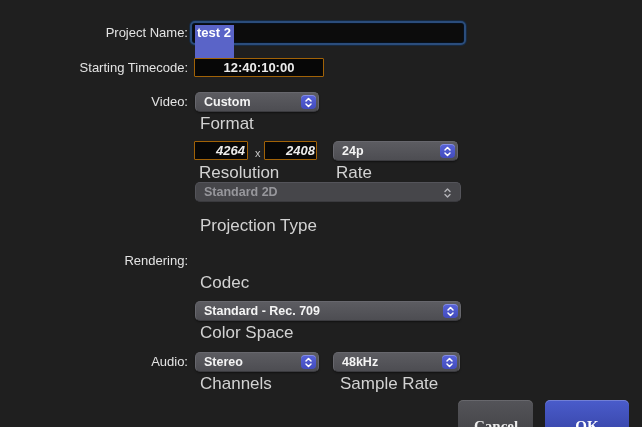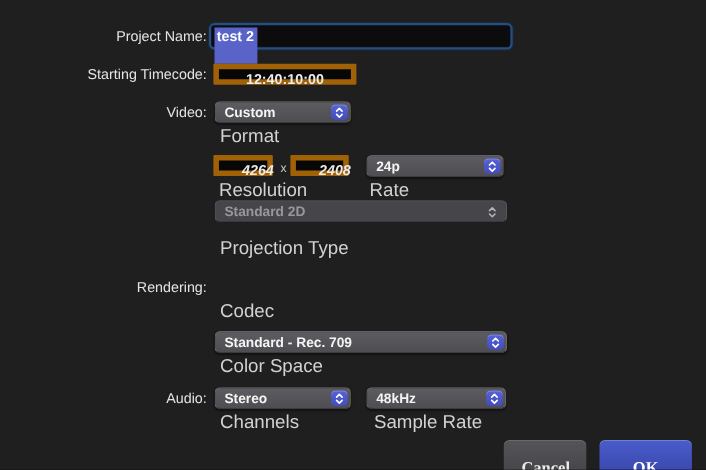--- a/index.html
+++ b/index.html
@@ -31,21 +31,21 @@
   }
   .pn-sel{
     position:absolute;left:3px;top:2px;
     font-size:13px;font-weight:700;color:#ffffff;
     background:#5a64c8;
     padding:0 3px 17px 2px;line-height:16px;
   }
   
   .tf{
     position:absolute;box-sizing:border-box;height:19px;
-    background:#070707;border:5px solid #a16207;border-radius:1px;
+    background:#070707;border:1px solid #a16207;border-radius:1px;
     color:#ececec;font-size:13px;font-weight:700;line-height:17px;
   }
   .tf.center{text-align:center;}
   .tf.num{padding-left:21px;font-style:italic;}
   .xsep{
     position:absolute;font-size:11px;color:#c9c9c9;line-height:12px;
   }
   
   .popup{
     position:absolute;box-sizing:border-box;height:20px;

